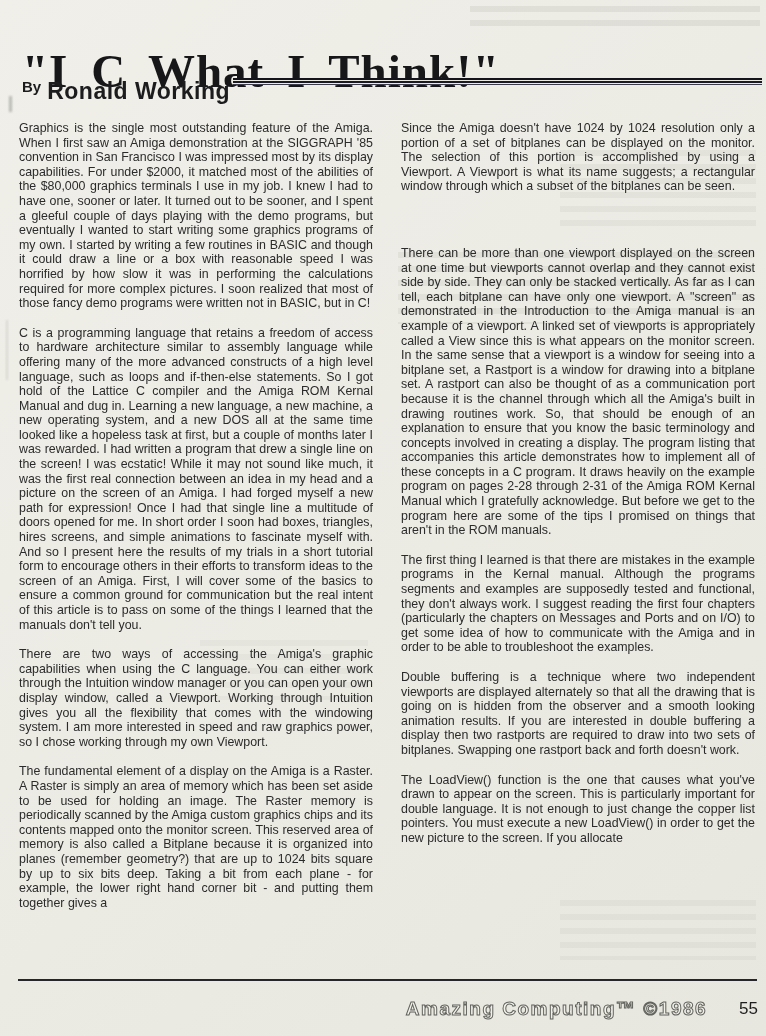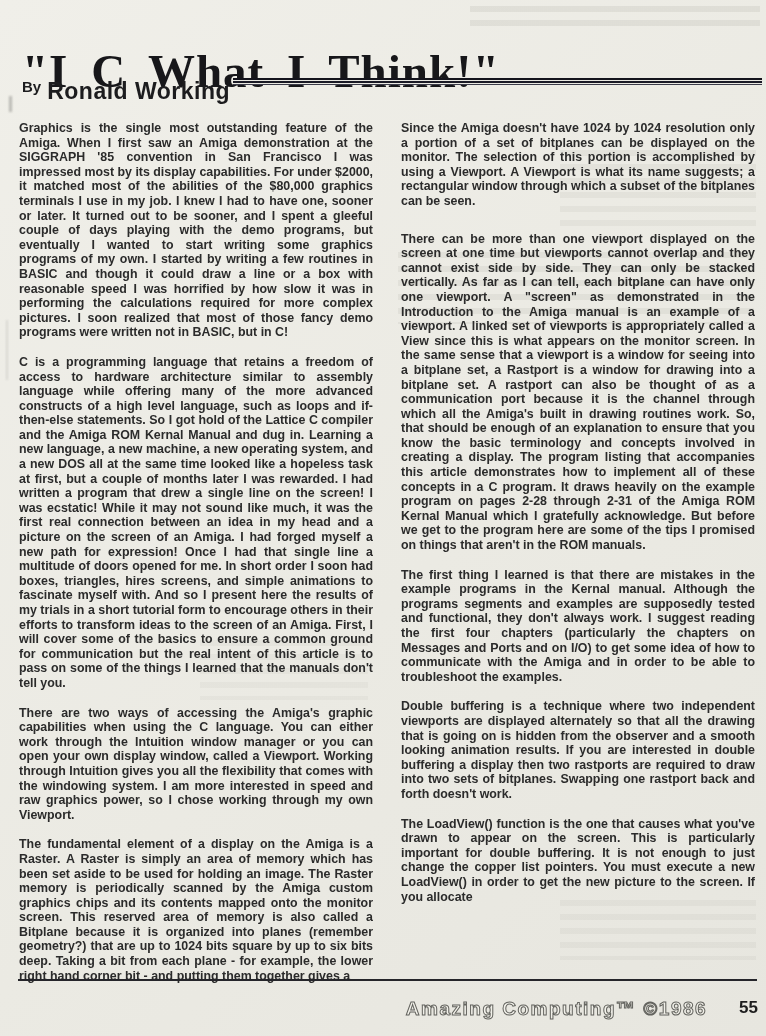--- a/index.html
+++ b/index.html
@@ -39,46 +39,46 @@
       #14141c 0px, #14141c 2px,
       #e9e8e1 2px, #e9e8e1 3px,
       #1a1a26 3px, #1a1a26 5px,
       #e9e8e1 5px, #e9e8e1 6px,
       #3c3c4a 6px, #3c3c4a 7px);
   }
 
   
   .columns {
     position:absolute; top:121px; left:19px; right:11px; bottom:58px;
-    display:flex; gap:28px;font-weight:bold;
+    display:flex; gap:28px;
   }
   .col {
     flex:1;
     text-align:justify;
     font-size:12.4px; line-height:14.6px;
     color:#2b2b2b;
   }
   .col p { margin:0 0 15px 0; }
-  .col p.gap-xl { margin-bottom:23px; }
+  .col p.gap-xl { margin-bottom:52px; }
 
   
   .bottom-rule {
     position:absolute; left:18px; right:9px; top:979px; height:2px;
     background:#25252a;
   }
   .footer {
     position:absolute; top:998px; right:8px;
-    display:flex; align-items:flex-start; gap:32px;
+    display:flex; align-items:center; gap:32px;
   }
   .footer-brand {
     font-size:19px; font-weight:bold; letter-spacing:1.5px;
     color:#f2f1ea;
     -webkit-text-stroke:1px #63635e;
   }
-  .footer-page { font-size:17px; font-weight:bold; color:#1e1e1e; }
+  .footer-page { font-size:17px; font-weight:normal; color:#1e1e1e; }
 
   
   .ghost {
     position:absolute; pointer-events:none;
     background: repeating-linear-gradient(to bottom,
       rgba(125,125,112,0.12) 0px, rgba(125,125,112,0.12) 6px,
       rgba(0,0,0,0) 6px, rgba(0,0,0,0) 14px);
     filter: blur(0.7px);
   }
   .ghost-a { top:6px;  left:470px; width:290px; height:26px; }
@@ -119,21 +119,21 @@
       <p>Graphics is the single most outstanding feature of the Amiga.  When I first saw an Amiga demonstration at the SIGGRAPH '85 convention in San Francisco I was impressed most by its display capabilities.  For under $2000, it matched most of the abilities of the $80,000 graphics terminals I use in my job.  I knew I had to have one, sooner or later.  It turned out to be sooner, and I spent a gleeful couple of days playing with the demo programs, but eventually I wanted to start writing some graphics programs of my own.  I started by writing a few routines in BASIC and though it could draw a line or a box with reasonable speed I was horrified by how slow it was in performing the calculations required for more complex pictures.  I soon realized that most of those fancy demo programs were written not in BASIC, but in C!</p>
       <p>C is a programming language that retains a freedom of access to hardware architecture similar to assembly language while offering many of the more advanced constructs of a high level language, such as loops and if-then-else statements.  So I got hold of the Lattice C compiler and the Amiga ROM Kernal Manual and dug in.  Learning a new language, a new machine, a new operating system, and a new DOS all at the same time looked like a hopeless task at first, but a couple of months later I was rewarded.  I had written a program that drew a single line on the screen!  I was ecstatic!  While it may not sound like much, it was the first real connection between an idea in my head and a picture on the screen of an Amiga.  I had forged myself a new path for expression!  Once I had that single line a multitude of doors opened for me.  In short order I soon had boxes, triangles, hires screens, and simple animations to fascinate myself with.  And so I present here the results of my trials in a short tutorial form to encourage others in their efforts to transform ideas to the screen of an Amiga.  First, I will cover some of the basics to ensure a common ground for communication but the real intent of this article is to pass on some of the things I learned that the manuals don't tell you.</p>
       <p>There are two ways of accessing the Amiga's graphic capabilities when using the C language.  You can either work through the Intuition window manager or you can open your own display window, called a Viewport.  Working through Intuition gives you all the flexibility that comes with the windowing system.  I am more interested in speed and raw graphics power, so I chose working through my own Viewport.</p>
       <p>The fundamental element of a display on the Amiga is a Raster.  A Raster is simply an area of memory which has been set aside to be used for holding an image.  The Raster memory is periodically scanned by the Amiga custom graphics chips and its contents mapped onto the monitor screen.  This reserved area of memory is also called a Bitplane because it is organized into planes (remember geometry?) that are up to 1024 bits square by up to six bits deep.  Taking a bit from each plane - for example, the lower right hand corner bit - and putting them together gives a</p>
     </div>
     <div class="col">
       <p class="gap-xl">Since the Amiga doesn't have 1024 by 1024 resolution only a portion of a set of bitplanes can be displayed on the monitor.  The selection of this portion is accomplished by using a Viewport.  A Viewport is what its name suggests; a rectangular window through which a subset of the bitplanes can be seen.</p>
       <p>There can be more than one viewport displayed on the screen at one time but viewports cannot overlap and they cannot exist side by side.  They can only be stacked vertically.  As far as I can tell, each bitplane can have only one viewport.  A "screen" as demonstrated in the Introduction to the Amiga manual is an example of a viewport.  A linked set of viewports is appropriately called a View since this is what appears on the monitor screen.  In the same sense that a viewport is a window for seeing into a bitplane set, a Rastport is a window for drawing into a bitplane set.  A rastport can also be thought of as a communication port because it is the channel through which all the Amiga's built in drawing routines work.  So, that should be enough of an explanation to ensure that you know the basic terminology and concepts involved in creating a display.  The program listing that accompanies this article demonstrates how to implement all of these concepts in a C program.  It draws heavily on the example program on pages 2-28 through 2-31 of the Amiga ROM Kernal Manual which I gratefully acknowledge.  But before we get to the program here are some of the tips I promised on things that aren't in the ROM manuals.</p>
       <p>The first thing I learned is that there are mistakes in the example programs in the Kernal manual.  Although the programs segments and examples are supposedly tested and functional, they don't always work.  I suggest reading the first four chapters (particularly the chapters on Messages and Ports and on I/O) to get some idea of how to communicate with the Amiga and in order to be able to troubleshoot the examples.</p>
       <p>Double buffering is a technique where two independent viewports are displayed alternately so that all the drawing that is going on is hidden from the observer and a smooth looking animation results.  If you are interested in double buffering a display then two rastports are required to draw into two sets of bitplanes.  Swapping one rastport back and forth doesn't work.</p>
-      <p>The LoadView() function is the one that causes what you've drawn to appear on the screen.  This is particularly important for double buffering.  It is not enough to just change the copper list pointers.  You must execute a new LoadView() in order to get the new picture to the screen.  If you allocate</p>
+      <p>The LoadView() function is the one that causes what you've drawn to appear on the screen.  This is particularly important for double language.  It is not enough to just change the copper list pointers.  You must execute a new LoadView() in order to get the new picture to the screen.  If you allocate</p>
     </div>
   </div>
 
   <div class="bottom-rule"></div>
   <div class="footer">
     <span class="footer-brand">Amazing Computing™ ©1986</span>
     <span class="footer-page">55</span>
   </div>
 
 </div>

